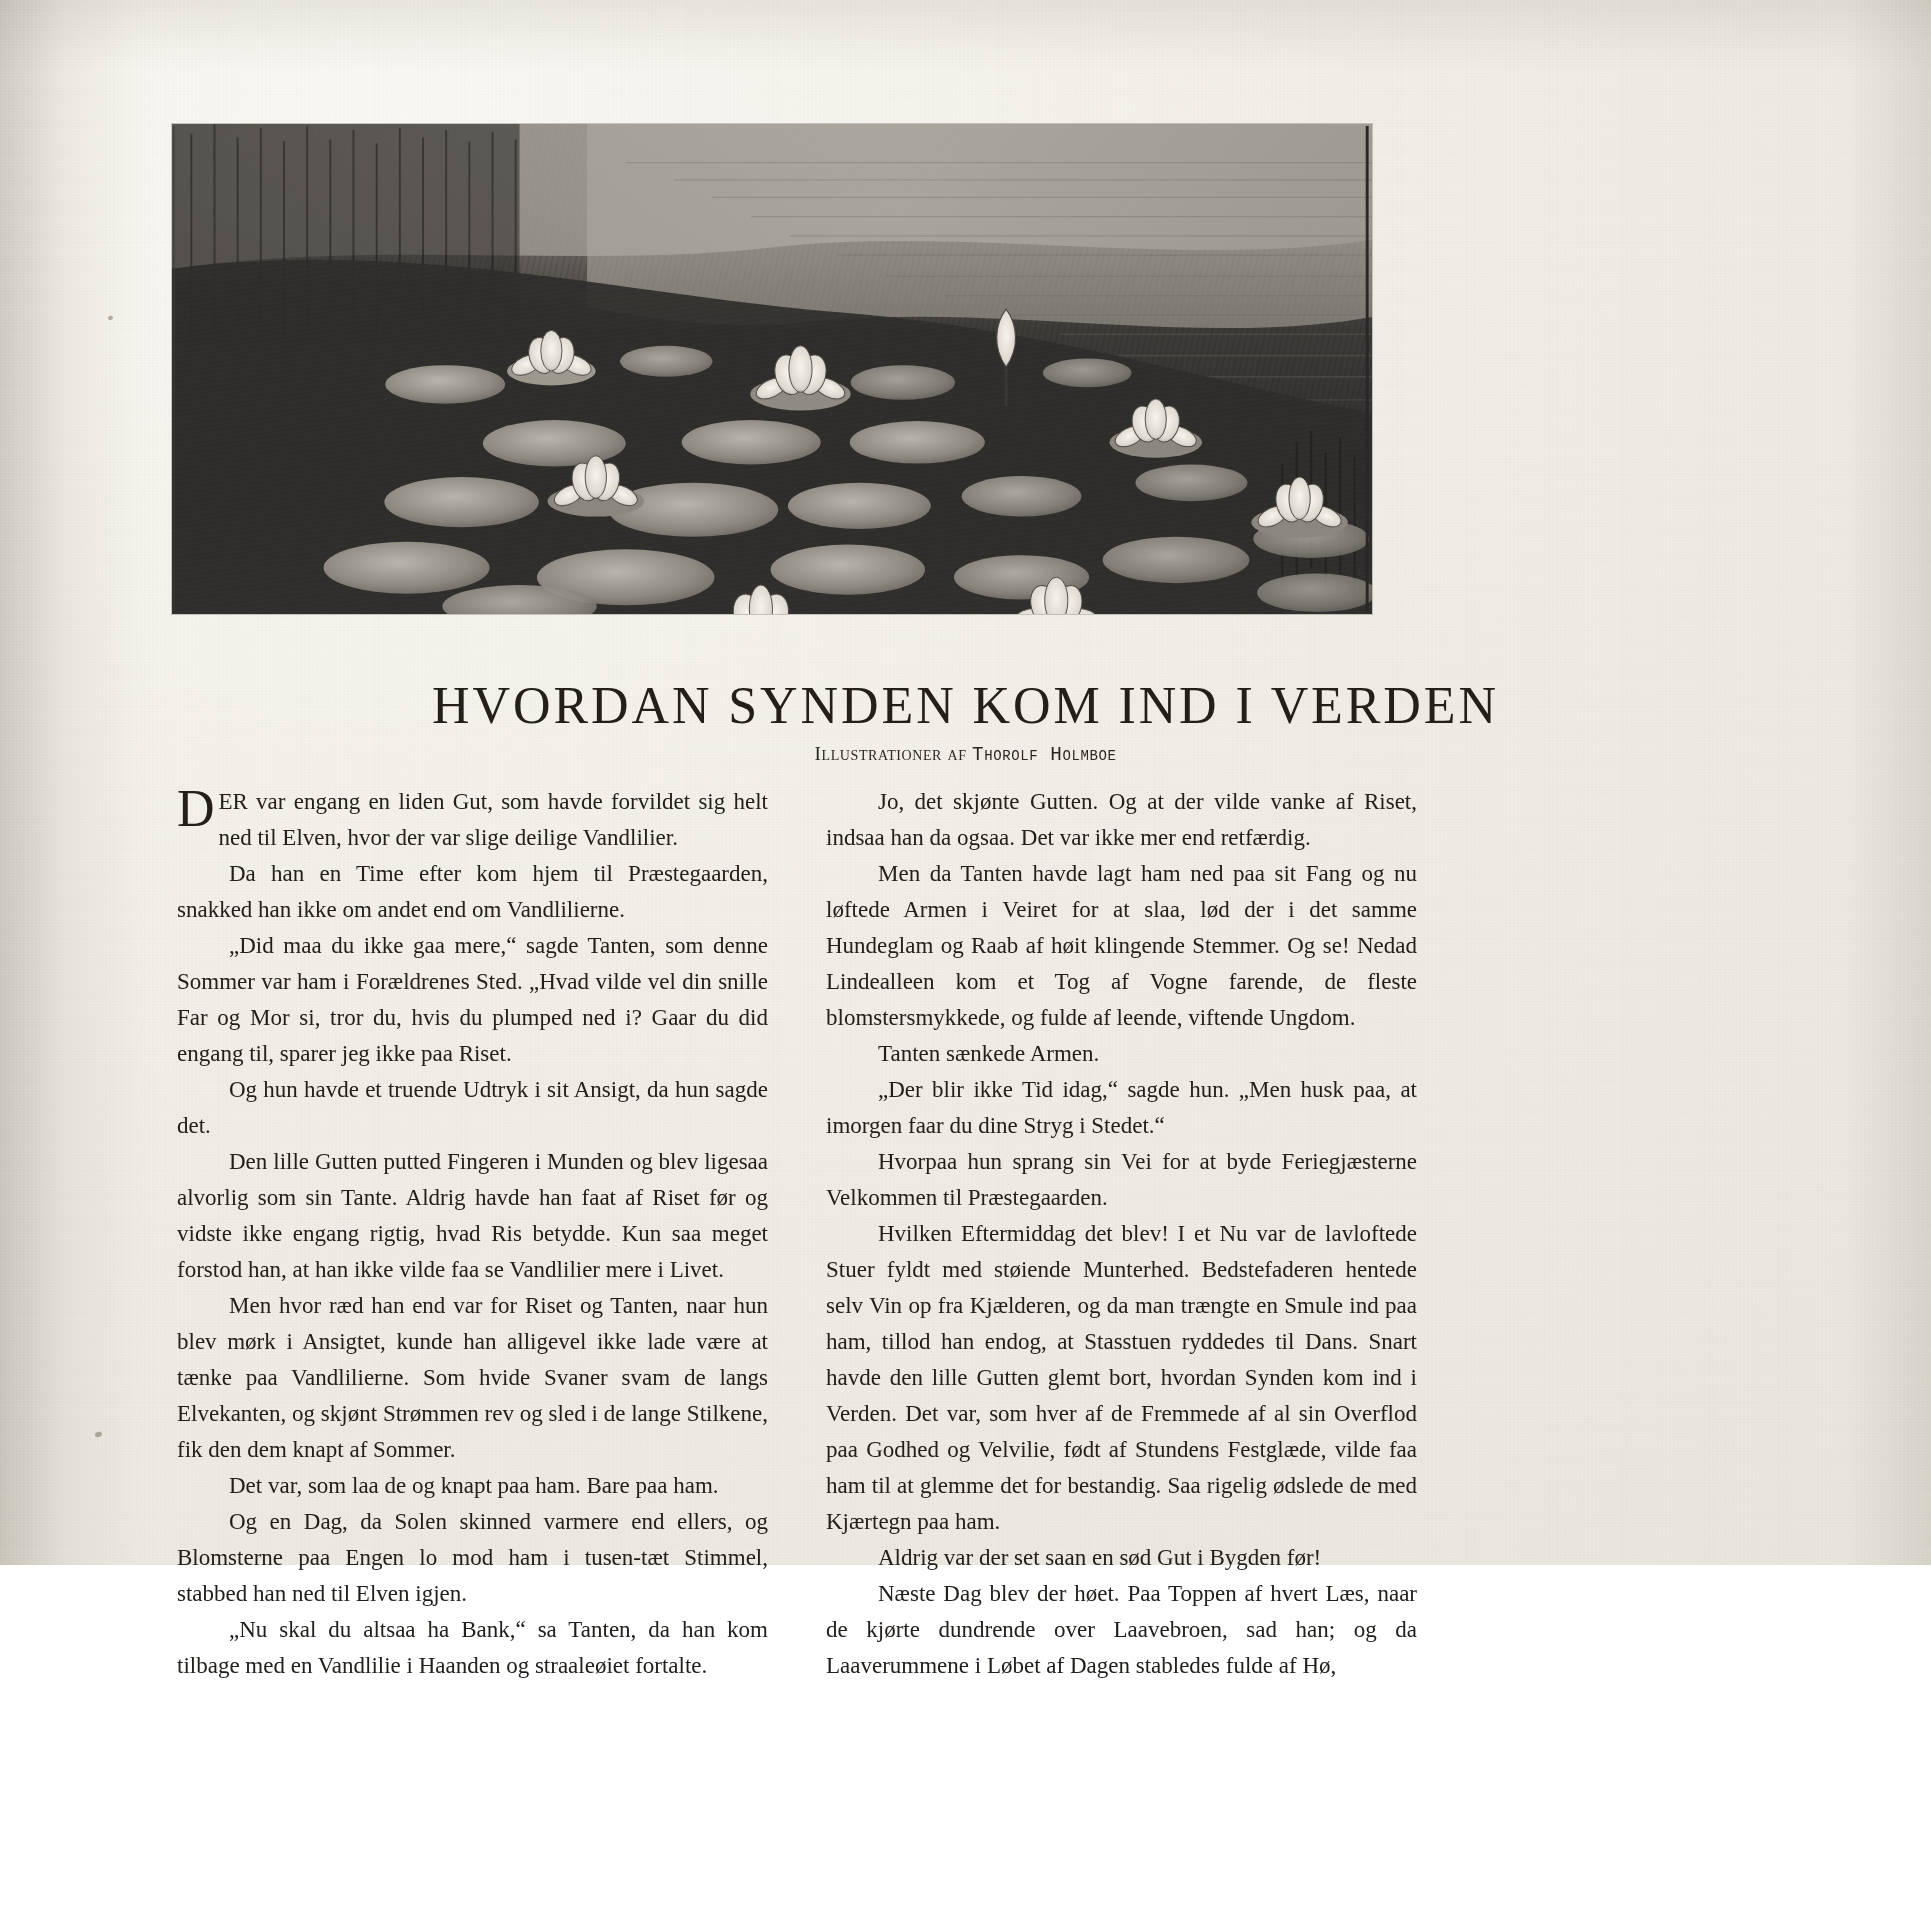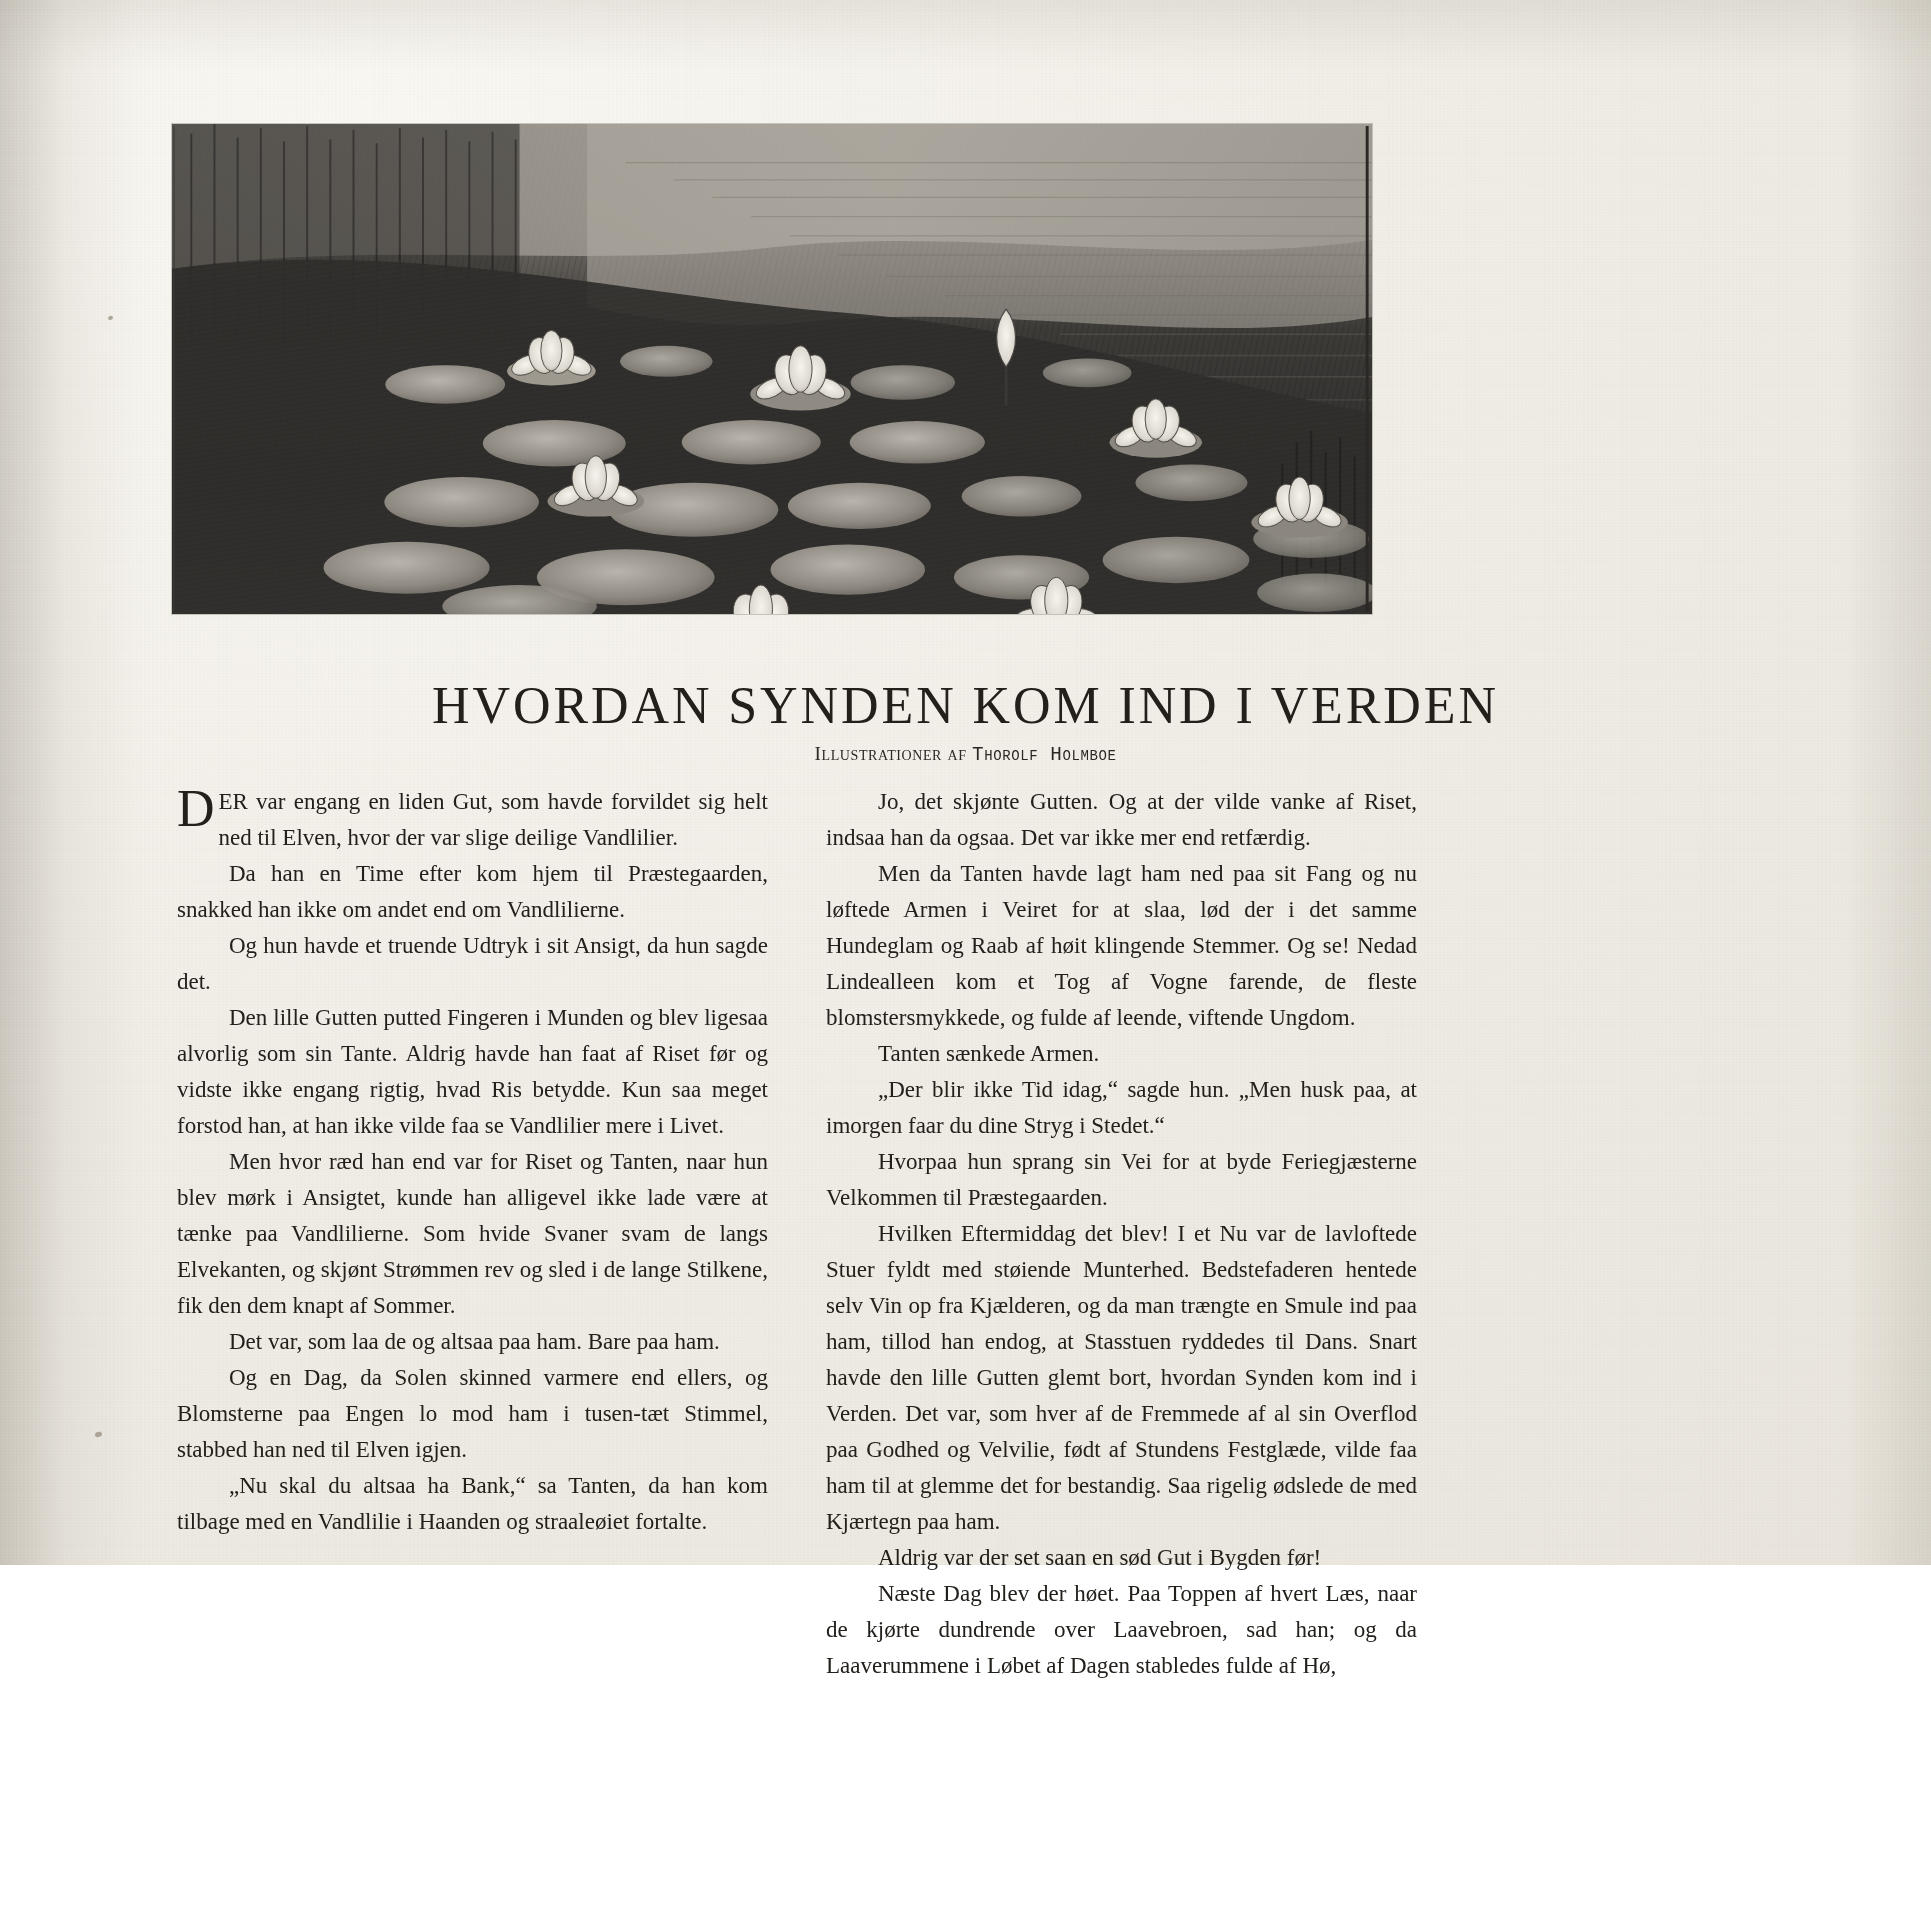--- a/index.html
+++ b/index.html
@@ -359,24 +359,25 @@
 
   <div class="byline">
     <span>Illustrationer af </span><span class="sc">Thorolf Holmboe</span>
   </div>
 
   <div class="columns">
 
     <div class="col">
       <p class="first"><span class="dropcap">D</span><span>ER var engang en liden Gut, som havde forvildet sig helt ned til Elven, hvor der var slige deilige Vandlilier.</span></p>
       <p>Da han en Time efter kom hjem til Præstegaarden, snakked han ikke om andet end om Vandlilierne.</p>
+      <p>„Did maa du ikke gaa mere,“ sagde Tanten, som denne Sommer var ham i Forældrenes Sted.  „Hvad vilde vel din snille Far og Mor si, tror du, hvis du plumped ned i? Gaar du did engang til, sparer jeg ikke paa Riset.</p>
       <p>Og hun havde et truende Udtryk i sit Ansigt, da hun sagde det.</p>
       <p>Den lille Gutten putted Fingeren i Munden og blev ligesaa alvorlig som sin Tante.  Aldrig havde han faat af Riset før og vidste ikke engang rigtig, hvad Ris betydde. Kun saa meget forstod han, at han ikke vilde faa se Vandlilier mere i Livet.</p>
       <p>Men hvor ræd han end var for Riset og Tanten, naar hun blev mørk i Ansigtet, kunde han alligevel ikke lade være at tænke paa Vandlilierne.  Som hvide Svaner svam de langs Elvekanten, og skjønt Strømmen rev og sled i de lange Stilkene, fik den dem knapt af Sommer.</p>
-      <p>Det var, som laa de og altsaa paa ham.  Bare paa ham.</p>
+      <p>Det var, som laa de og knapt paa ham.  Bare paa ham.</p>
       <p>Og en Dag, da Solen skinned varmere end ellers, og Blomsterne paa Engen lo mod ham i tusen-tæt Stimmel, stabbed han ned til Elven igjen.</p>
       <p>„Nu skal du altsaa ha Bank,“ sa Tanten, da han kom tilbage med en Vandlilie i Haanden og straaleøiet fortalte.</p>
     </div>
 
     <div class="col">
       <p>Jo, det skjønte Gutten.  Og at der vilde vanke af Riset, indsaa han da ogsaa.  Det var ikke mer end retfærdig.</p>
       <p>Men da Tanten havde lagt ham ned paa sit Fang og nu løftede Armen i Veiret for at slaa, lød der i det samme Hundeglam og Raab af høit klingende Stemmer.  Og se! Nedad Lindealleen kom et Tog af Vogne farende, de fleste blomstersmykkede, og fulde af leende, viftende Ungdom.</p>
       <p>Tanten sænkede Armen.</p>
       <p>„Der blir ikke Tid idag,“ sagde hun.  „Men husk paa, at imorgen faar du dine Stryg i Stedet.“</p>
       <p>Hvorpaa hun sprang sin Vei for at byde Feriegjæsterne Velkommen til Præstegaarden.</p>

